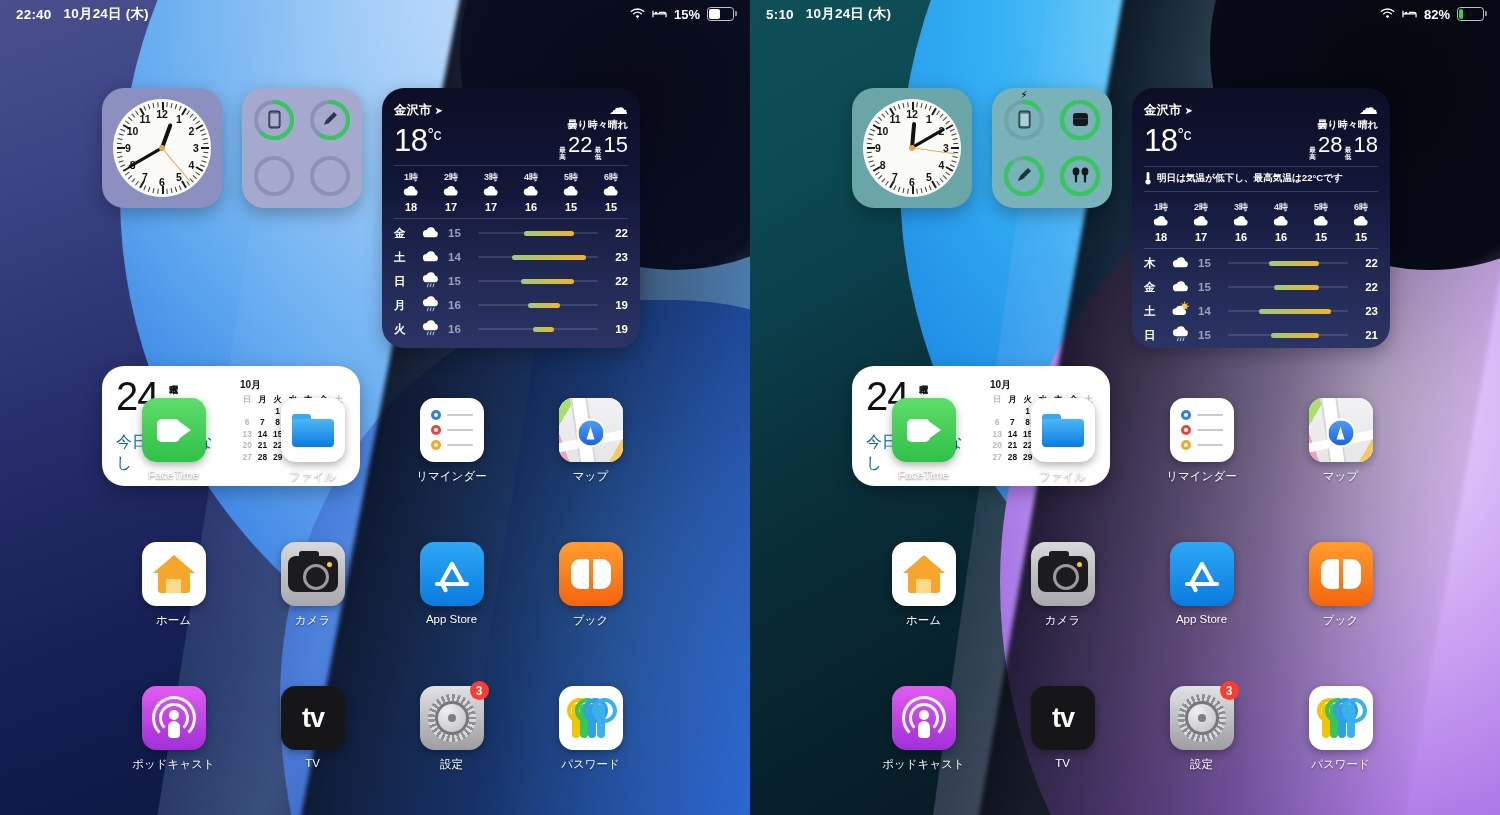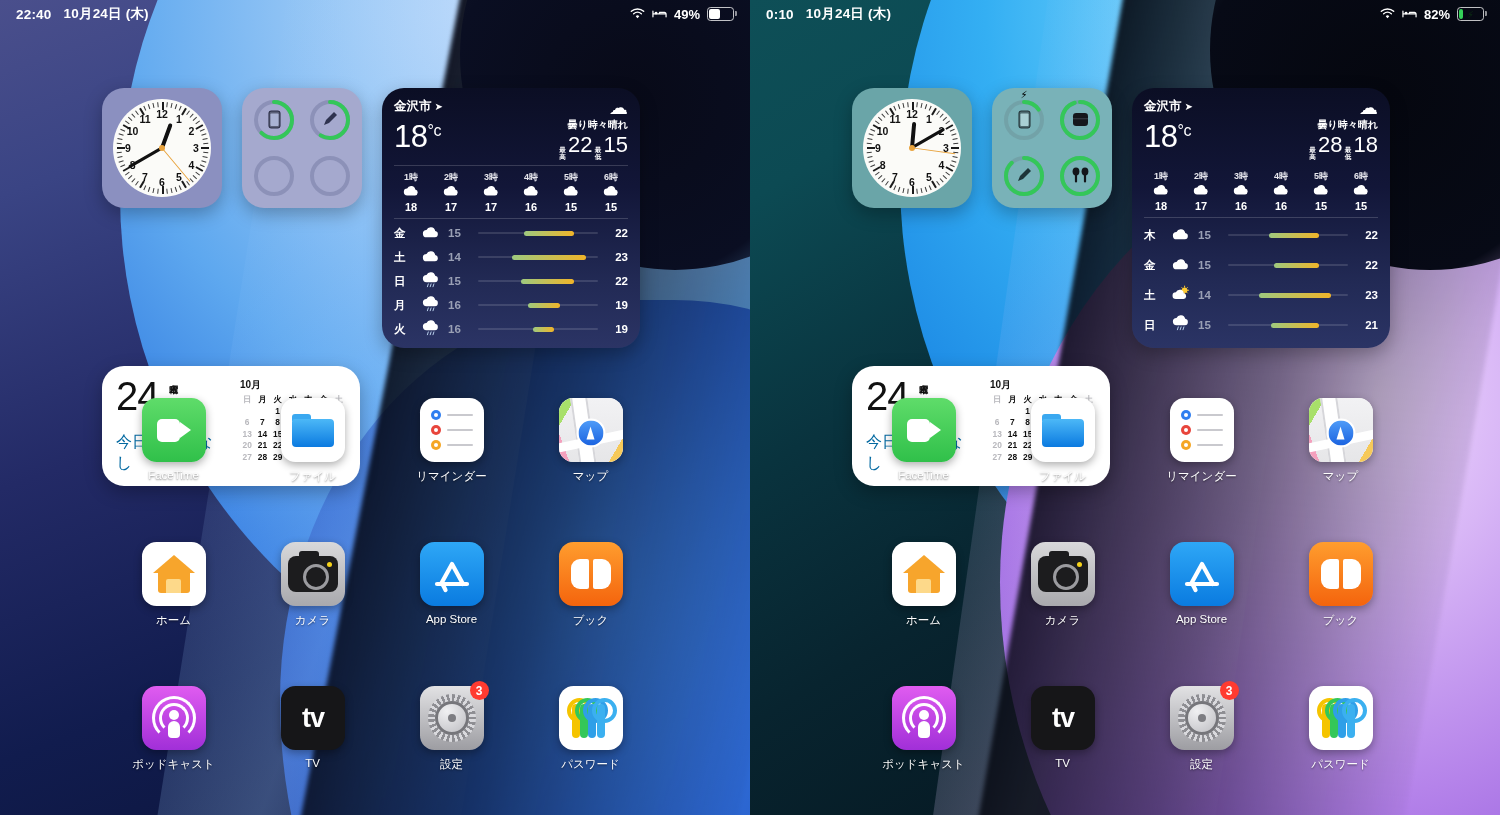--- a/index.html
+++ b/index.html
@@ -100,21 +100,21 @@
   .cal-grid div{font-size:8.4px;font-weight:700;text-align:center;color:#111;height:11.6px;line-height:11.6px;}
   .cal-grid div.dim{color:#b8b8bd;}
   .cal-grid div.today{position:relative;color:#fff;}
   .cal-grid div.today::before{content:"";position:absolute;left:50%;top:50%;transform:translate(-50%,-50%);
         width:12px;height:12px;border-radius:50%;background:#111;z-index:-1;}
   .cal-grid div.today span{position:relative;z-index:2;}
 
   
   .weaw{width:258px;height:260px;background:linear-gradient(180deg,#0b0e24 0%,#121638 38%,#222a55 75%,#2b3465 100%);
         color:#fff;padding:10px 12px 8px;box-sizing:border-box;display:flex;flex-direction:column;}
-  .wea-top{display:flex;justify-content:space-between;align-items:flex-start;}
+  .wea-top{display:flex;justify-content:space-between;align-items:center;}
   .wea-city{font-size:12.5px;font-weight:700;display:flex;align-items:center;gap:3px;}
   .wea-loc{font-size:10px;}
   .wea-temp{font-size:31px;font-weight:300;letter-spacing:-.5px;line-height:1;margin-top:6px;}
   .wea-temp sup{font-size:16px;font-weight:400;vertical-align:super;}
   .wea-right{text-align:right;}
   .wea-icon{font-size:19px;line-height:1;}
   .wea-cond{font-size:10px;font-weight:600;margin-top:1px;white-space:nowrap;}
   .wea-hilo{display:flex;align-items:baseline;justify-content:flex-end;gap:2px;margin-top:0px;}
   .wea-lbl{font-size:6.6px;font-weight:700;line-height:1.05;display:inline-block;width:7px;text-align:center;}
   .wea-big{font-size:22px;font-weight:400;}
@@ -259,21 +259,21 @@
               <path d="M3.9 5.7a6.4 6.4 0 0 1 8.2 0" stroke="#fff" stroke-width="1.5" fill="none" stroke-linecap="round"></path>
               <path d="M1.4 3.1a10 10 0 0 1 13.2 0" stroke="#fff" stroke-width="1.5" fill="none" stroke-linecap="round"></path>
             </svg>
         </span>
         <span class="bedicon">
           <svg width="15" height="11" viewBox="0 0 16 11">
               <path d="M1 3v6M1 6h14v3M15 9V6c0-1-.7-1.7-1.7-1.7H8V6" stroke="#fff" stroke-width="1.3" fill="none" stroke-linecap="round" stroke-linejoin="round"></path>
               <circle cx="4.3" cy="5" r="1.5" fill="#fff"></circle>
             </svg>
         </span>
-        <span class="pct">49%</span>
+        <span class="pct">15%</span>
         <span class="batt">
             <i style="width: 10.535px;"></i>
           </span>
       </div>
     </div>
 
     <div class="widgets" style="left:102px;top:88px">
       <div style="display:flex;gap:20px;">
 
         <div class="wcard clockw" style="background:#8b90c0">
@@ -764,21 +764,21 @@
       <div class="base"></div>
       <div class="blob b1"></div>
       <div class="blob b2"></div>
       <div class="sheen"></div>
       <div class="dark"></div>
       <div class="corner"></div>
     </div>
 
     <div class="statusbar">
       <div class="sb-left">
-        <span>0:10</span>
+        <span>5:10</span>
         <span>10月24日 (木)</span>
       </div>
       <div class="sb-right">
         <span class="wifi">
           <svg width="15" height="12" viewBox="0 0 16 12">
               <path d="M8 10.6l1.9-2.2a2.6 2.6 0 0 0-3.8 0L8 10.6z" fill="#fff"></path>
               <path d="M3.9 5.7a6.4 6.4 0 0 1 8.2 0" stroke="#fff" stroke-width="1.5" fill="none" stroke-linecap="round"></path>
               <path d="M1.4 3.1a10 10 0 0 1 13.2 0" stroke="#fff" stroke-width="1.5" fill="none" stroke-linecap="round"></path>
             </svg>
         </span>
@@ -949,20 +949,29 @@
               <div class="wea-icon">☁</div>
               <div class="wea-cond">曇り時々晴れ</div>
               <div class="wea-hilo">
                 <span class="wea-lbl">最高</span>
                 <span class="wea-big">28</span>
                 <span class="wea-lbl">最低</span>
                 <span class="wea-big">18</span>
               </div>
             </div>
           </div>
+          <div class="wea-alert">
+            <span>
+              <svg width="8" height="14" viewBox="0 0 8 14">
+                  <rect x="2.6" y="1" width="2.8" height="8" rx="1.4" fill="#fff"></rect>
+                  <circle cx="4" cy="10.8" r="2.6" fill="#fff"></circle>
+                </svg>
+            </span>
+            <span>明日は気温が低下し、最高気温は22°Cです</span>
+          </div>
           <div class="hourrow">
               <div class="hour">
        <div class="hh">1時</div>
        <div class="hi"><svg width="16.25" height="13" viewBox="0 0 25 18">
                     <path d="M6.5 16.5h12a4.6 4.6 0 0 0 .4-9.1 6.6 6.6 0 0 0-12.5-1.3A4.7 4.7 0 0 0 6.5 16.5z" fill="#fff"></path>
                   </svg></div>
        <div class="ht">18</div>
      </div>
               <div class="hour">
        <div class="hh">2時</div>

